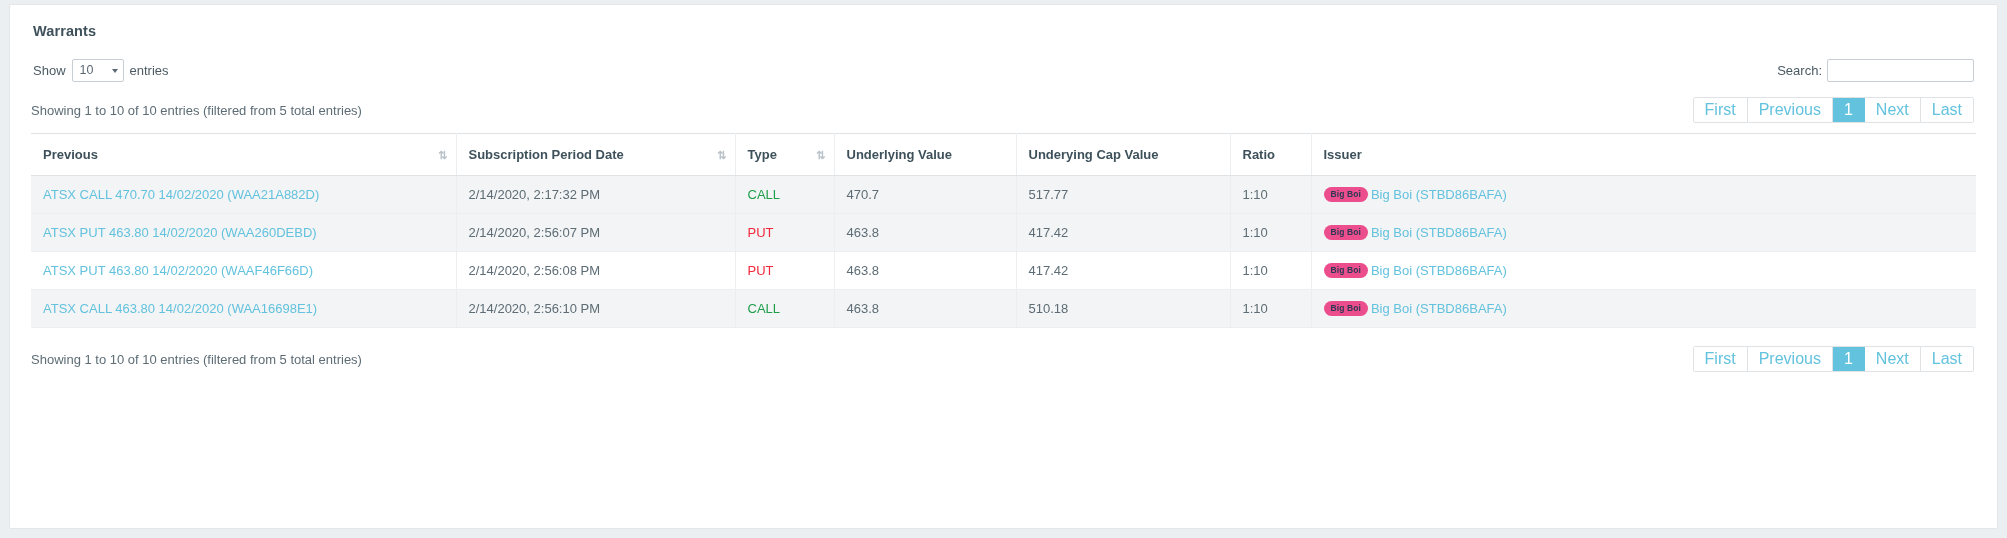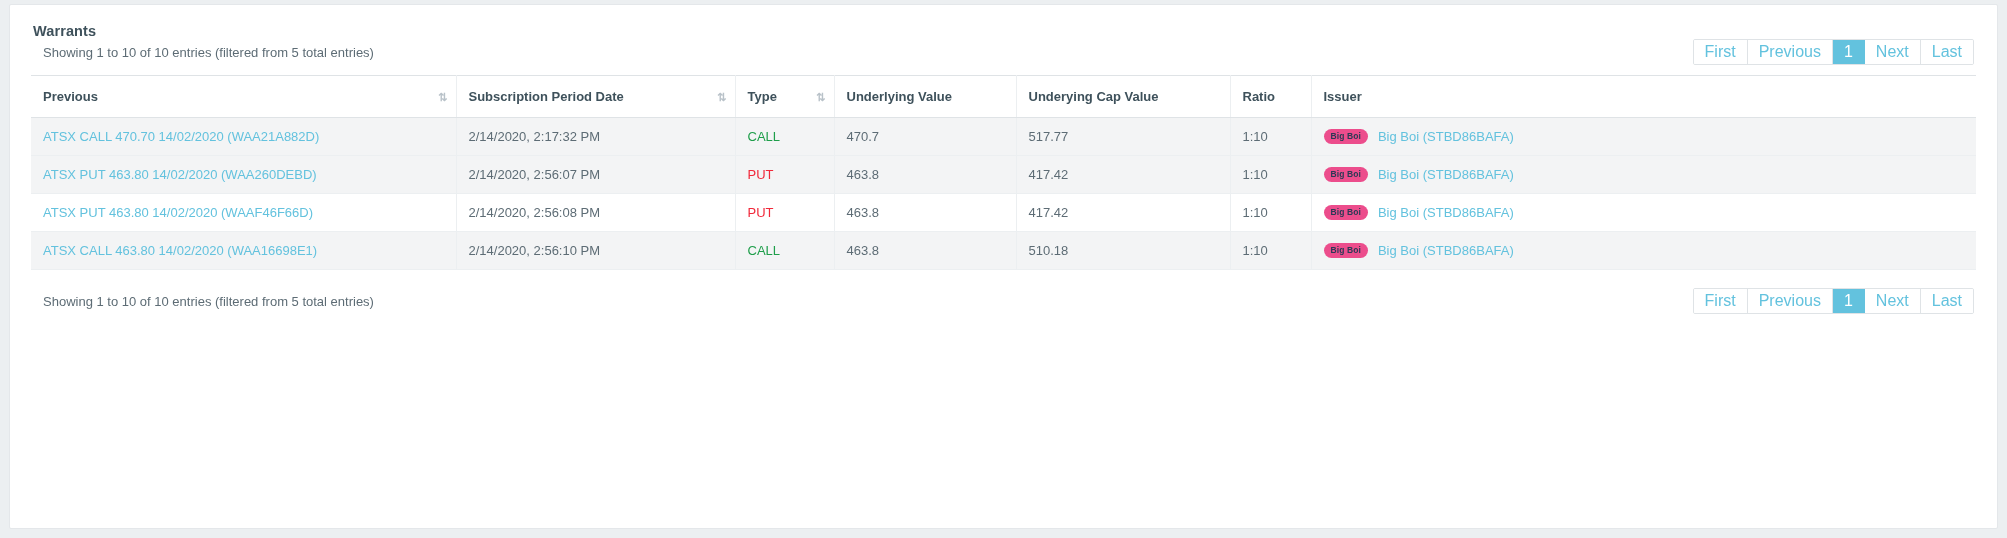--- a/index.html
+++ b/index.html
@@ -113,21 +113,21 @@
     background: #fff;
   }
 
   
   .info-row {
     position: relative;
     height: 36px;
   }
   .dt-info {
     position: absolute;
-    left: 12px;
+    left: 0;
     top: 6px;
     font-size: 13px;
     color: #5d6c75;
   }
   .paginate {
     position: absolute;
     right: 2px;
     top: 0px;
     display: flex;
     border-radius: 2px;
@@ -209,21 +209,21 @@
     color: #63c2de;
     text-decoration: none;
     cursor: pointer;
   }
   .type-call { color: #1e9e4a; }
   .type-put  { color: #f1283a; }
 
   .issuer-cell {
     display: flex;
     align-items: center;
-    gap: 10px;
+    gap: 3px;
   }
   .issuer-badge {
     display: inline-block;
     background: #ec4d8c;
     color: #2b3a55;
     font-size: 8.5px;
     font-weight: bold;
     line-height: 1;
     padding: 3px 7px 3.5px 7px;
     border-radius: 9px;
@@ -249,20 +249,35 @@
   col.c-issuer  { width: auto; }
 </style>
 </head>
 <body>
 
 <div class="page-wrap">
   <div class="card">
 
     <div class="card-title">Warrants</div>
 
+    <div class="controls">
+      <div class="length-box">
+        <span class="lbl">Show</span>
+        <span class="select-shell">
+          <select class="len-select"><option value="10">10</option><option value="25">25</option><option value="50">50</option><option value="100">100</option></select>
+          <span class="select-caret"></span>
+        </span>
+        <span class="lbl">entries</span>
+      </div>
+
+      <div class="search-box">
+        <span class="lbl">Search:</span>
+        <input class="search-input" type="text" placeholder="" style="">
+      </div>
+    </div>
 
     <div class="info-row">
       <div class="dt-info">Showing 1 to 10 of 10 entries (filtered from 5 total entries)</div>
       <div class="paginate">
         <span class="pg-btn">First</span>
         <span class="pg-btn">Previous</span>
         <span class="pg-btn active">1</span>
         <span class="pg-btn">Next</span>
         <span class="pg-btn">Last</span>
       </div>

